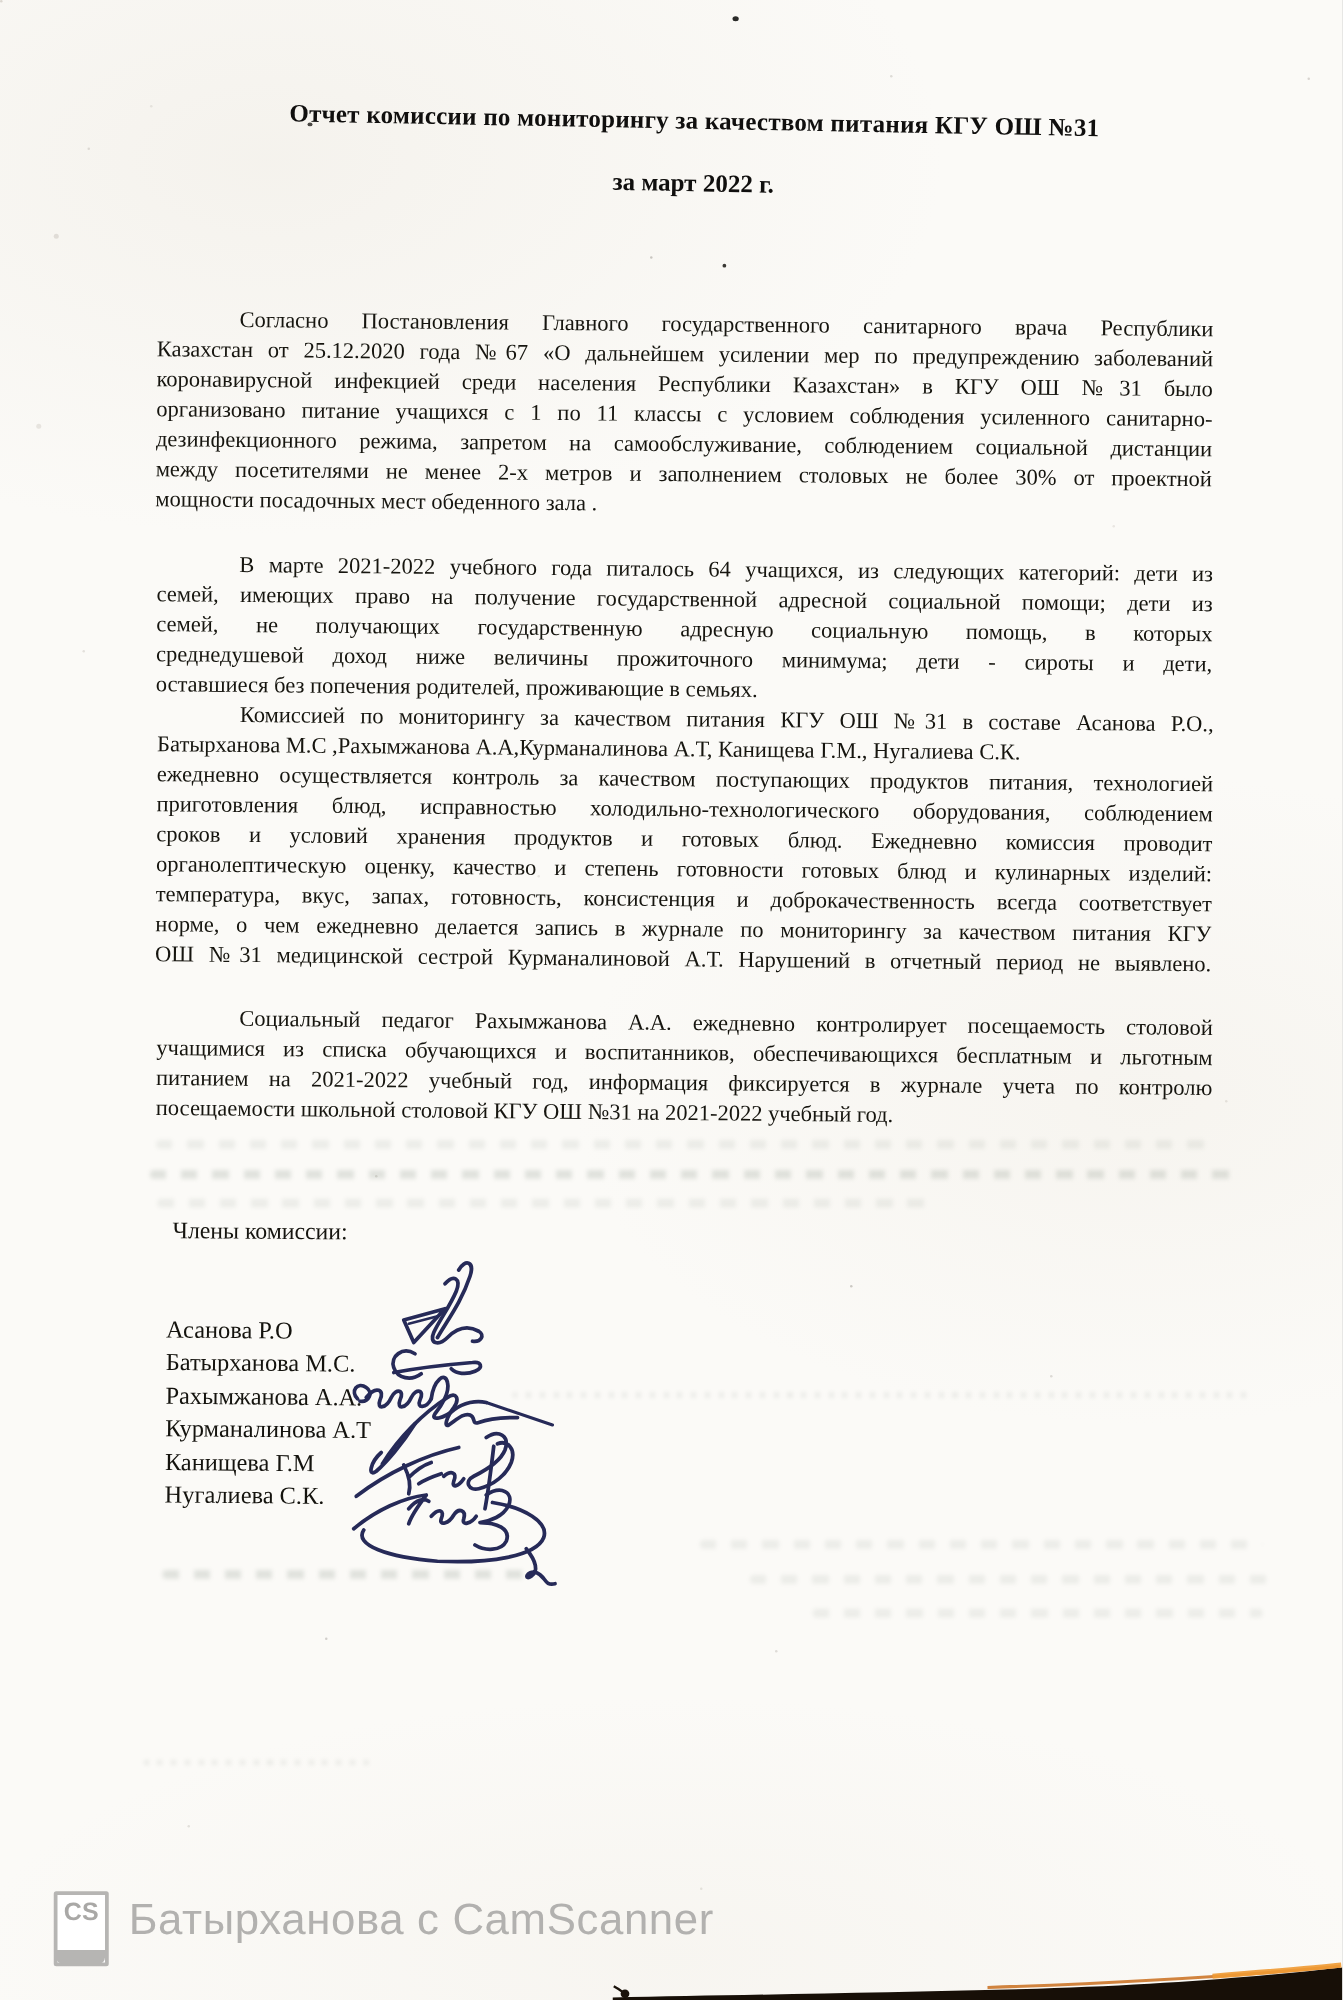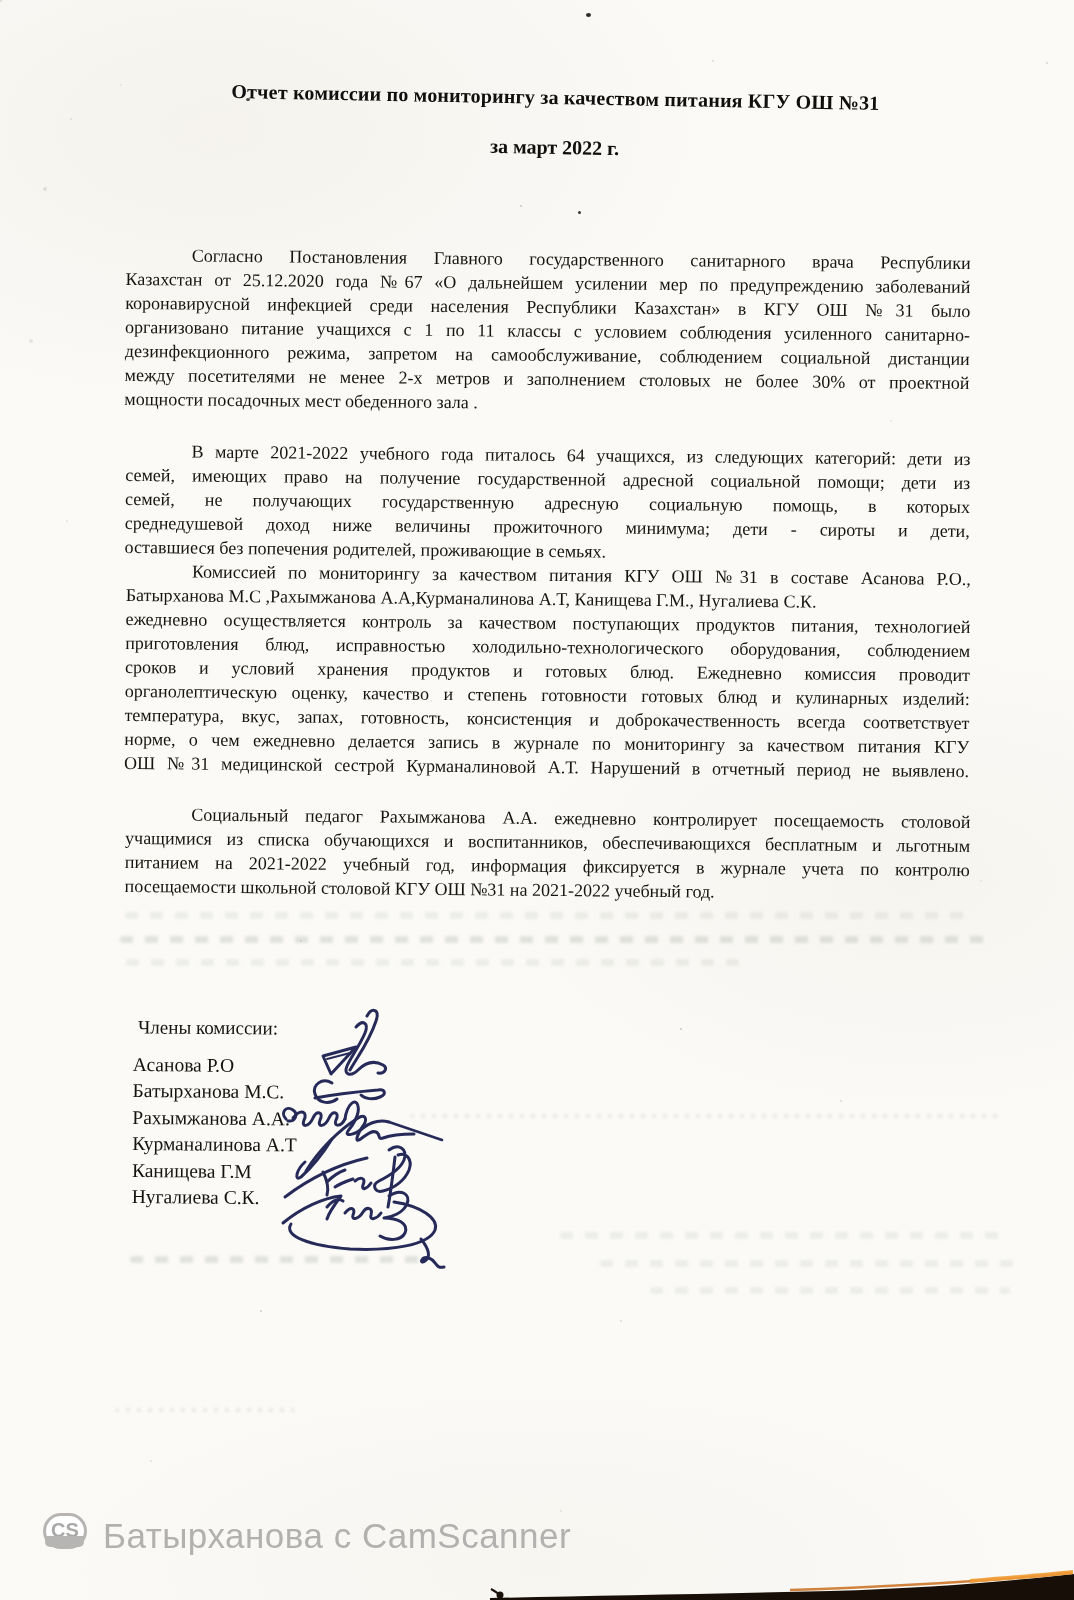--- a/index.html
+++ b/index.html
@@ -28,21 +28,20 @@
   }
   #para-0{top:247px;} #para-1{top:443px;} #para-2{top:563px;} #para-3{top:806px;}
   .line{line-height:24px;height:24px;overflow:hidden;text-align:justify;}
   .line:not(.plain)::after{content:"";display:inline-block;width:100%;}
   .line.plain{text-align:left;}
   .line.indent{text-indent:66px;}
   
   .members-heading{
     position:absolute;left:138px;top:975px;font-size:19px;color:#15140f;
     transform:rotate(0.4deg);
-    margin-top:42px;
   }
   .members-list{
     position:absolute;left:133px;top:1052px;font-size:19.5px;color:#14130e;
     transform:rotate(0.5deg);transform-origin:left top;
   }
   .member{line-height:26.4px;white-space:nowrap;}
   
   .signatures{position:absolute;left:270px;top:1000px;}
   
   .ghost{
@@ -63,22 +62,22 @@
       712px 60px 0 0 rgba(120,112,100,.22), 1046px 62px 0 0 rgba(110,100,92,.25),
       430px 700px 0 0 rgba(120,112,100,.15), 890px 420px 0 0 rgba(125,116,100,.14),
       980px 880px 0 0 rgba(122,113,100,.16), 260px 1310px 0 0 rgba(100,95,85,.28),
       620px 1320px 0 0 rgba(110,102,92,.20), 840px 1100px 0 0 rgba(112,104,94,.22),
       150px 1460px 0 0 rgba(118,110,98,.18), 560px 1510px 0 0 rgba(120,112,100,.16),
       300px 940px 0 0 rgba(112,104,92,.20), 680px 1028px 0 0 rgba(95,90,80,.30);
   }
   
   .footer{position:absolute;left:0;top:1505px;width:1074px;height:75px;}
   .cs-logo{
-    position:absolute;left:43px;top:8px;width:44px;height:36px;
-    border:3.5px solid #b6b5b3;border-radius:18px;box-sizing:border-box;
+    position:absolute;left:43px;top:8px;width:44px;height:60px;
+    border:3.5px solid #b6b5b3;border-radius:2px;box-sizing:border-box;
     background:#fff;
   }
   .cs-logo .cs-text{
     position:absolute;left:0;top:3px;width:100%;text-align:center;
     font-family:"Liberation Sans",sans-serif;font-weight:bold;font-size:20px;color:#a9a8a6;
   }
   .cs-logo .cs-bar{
     position:absolute;left:-1px;bottom:-1px;width:39px;height:11px;background:#b6b5b3;
     border-radius:0 0 5px 5px;
   }

